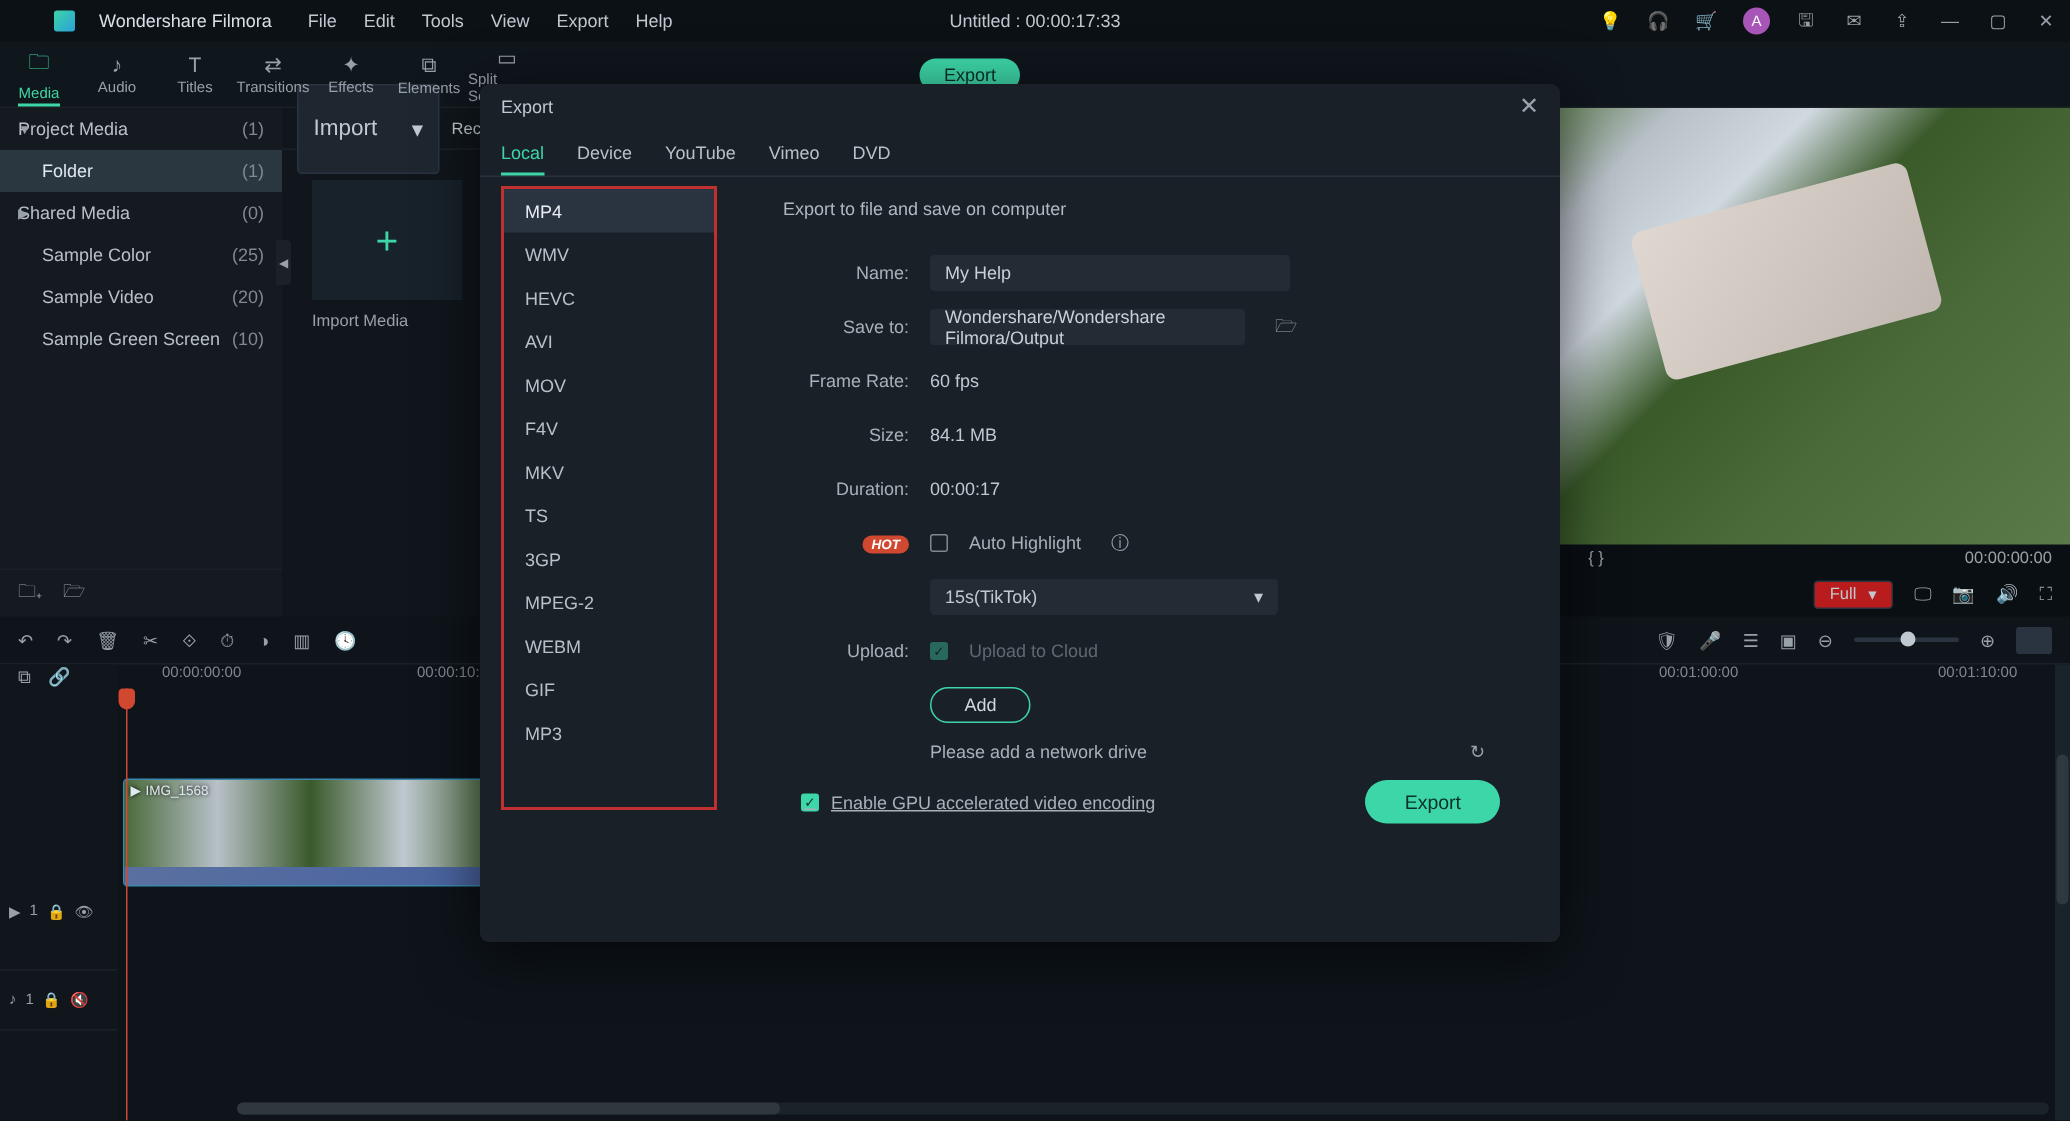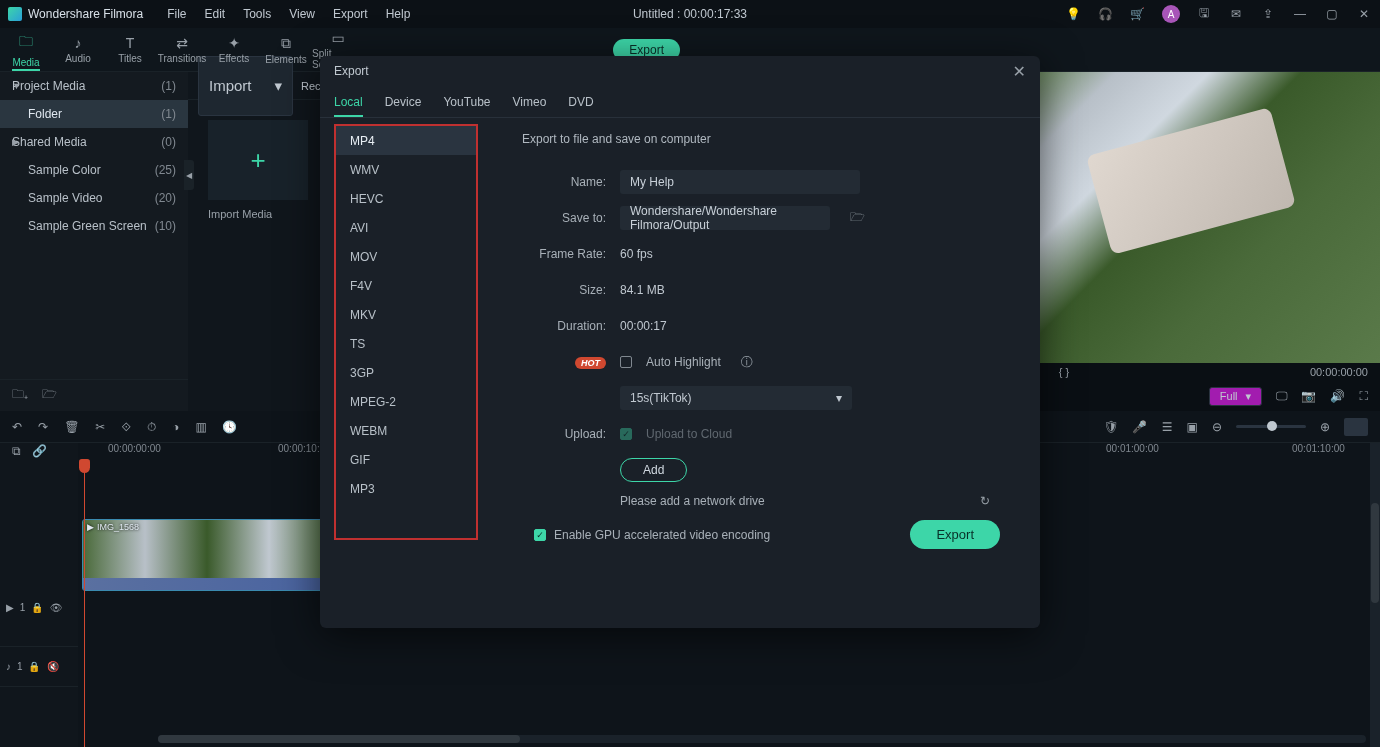--- a/index.html
+++ b/index.html
@@ -1,20 +1,20 @@
 <!DOCTYPE html>
 <html><head>
 <meta charset="utf-8">
 <style>
 * { margin: 0; padding: 0; box-sizing: border-box; font-family: -apple-system, "Segoe UI", sans-serif; user-select: none; }
 body { width: 1380px; height: 747px; background: #0f1419; color: #a8b0b8; font-size: 12px; overflow: hidden; position: relative; }
 
 
 .titlebar { height: 28px; background: #0c1116; display: flex; align-items: center; padding: 0 8px; }
-.logo { display: flex; align-items: center; gap: 6px; }
+.logo { display: flex; align-items: center; gap: 16px; margin-left: 28px; }
 .logo-icon { width: 14px; height: 14px; background: linear-gradient(135deg, #3dd6a8, #2aa0d8); border-radius: 2px; }
 .logo-text { color: #d8e0e8; font-size: 12px; }
 .menus { display: flex; gap: 18px; margin-left: 24px; }
 .menu-item { color: #c0c8d0; font-size: 12px; }
 .title-center { position: absolute; left: 50%; transform: translateX(-50%); color: #c0c8d0; }
 .titlebar-right { margin-left: auto; display: flex; gap: 16px; align-items: center; }
 .tb-icon { width: 16px; height: 16px; display: flex; align-items: center; justify-content: center; color: #98a0a8; }
 .avatar { width: 18px; height: 18px; border-radius: 50%; background: #a855b8; color: #fff; display: flex; align-items: center; justify-content: center; font-size: 10px; }
 
 
@@ -44,21 +44,21 @@
 .import-tile { width: 100px; height: 80px; background: #18222a; display: flex; align-items: center; justify-content: center; color: #3dd6a8; font-size: 26px; font-weight: 200; }
 .import-label { color: #98a0a8; margin-top: 8px; font-size: 11px; }
 
 
 .preview-panel { flex: 1; background: #0a0f14; display: flex; flex-direction: column; position: relative; }
 .preview-image { flex: 1; background: linear-gradient(135deg,#3a5a2a 0%,#4a6a3a 15%,#5a7a4a 30%,#b8c0c8 40%,#d0d8e0 50%,#3a5a2a 60%,#4a6a3a 75%,#5a7a4a 100%); position: relative; overflow:hidden; }
 .preview-image::after{ content:''; position:absolute; top:20%; right:15%; width:30%; height:35%; background:linear-gradient(135deg,#e0d8d0,#c0b8b0); border-radius:8px; transform:rotate(-15deg);}
 .preview-timebar { height: 18px; display: flex; align-items: center; padding: 0 12px; justify-content: space-between; color: #98a0a8; font-size: 11px; }
 .preview-controls { height: 30px; display: flex; align-items: center; padding: 0 12px; gap: 12px; color: #98a0a8; }
 .pc-right { margin-left: auto; display: flex; align-items: center; gap: 14px; }
-.full-sel { background: #a21caf; border: 1px solid #2a3440; padding: 2px 10px; border-radius: 3px; color: #c0c8d0; font-size: 11px; display:flex; align-items:center; gap:8px;}
+.full-sel { background: #b91c1c; border: 1px solid #2a3440; padding: 2px 10px; border-radius: 3px; color: #c0c8d0; font-size: 11px; display:flex; align-items:center; gap:8px;}
 
 
 .timeline { height: 336px; background: #0e141a; display: flex; flex-direction: column; }
 .tl-tools { height: 32px; display: flex; align-items: center; padding: 0 12px; gap: 16px; color: #98a0a8; border-bottom: 1px solid #1a2228; }
 .tl-tools-right { margin-left: auto; display:flex; align-items:center; gap:14px; }
 .slider { width: 70px; height: 3px; background:#2a3440; position:relative; border-radius:2px;}
 .slider::after{content:''; position:absolute; left:45%; top:-4px; width:10px; height:10px; background:#c0c8d0; border-radius:50%;}
 .tl-body { flex:1; display:flex; }
 .tl-left { width: 78px; background:#10161c; display:flex; flex-direction:column; }
 .tl-left-top { height: 16px; display:flex; align-items:center; padding:0 12px; gap:12px; color:#98a0a8; }
@@ -100,21 +100,21 @@
 .settings-btn { margin-left:auto; border:1px solid #a8b0b8; border-radius:12px; padding:3px 10px; color:#d0d8e0; font-size:11px; font-weight:600; letter-spacing:0.5px;}
 .hot-badge { background:#d04830; color:#fff; font-size:9px; padding:1px 6px; border-radius:8px; font-weight:600; font-style:italic;}
 .chk { width:12px; height:12px; border:1px solid #808890; border-radius:2px; display:flex; align-items:center; justify-content:center;}
 .chk.checked { background:#3dd6a8; border-color:#3dd6a8;}
 .chk.checked::after{content:'✓'; color:#083028; font-size:9px;}
 .select-box { background:#232b34; width:232px; height:24px; display:flex; align-items:center; padding:0 10px; border-radius:3px; color:#c0c8d0; font-size:12px; justify-content:space-between;gap:31px;}
 .add-btn { border:1.5px solid #3dd6a8; border-radius:14px; padding:4px 22px; color:#d0d8e0; font-size:12px;}
 .drive-row { display:flex; align-items:center; margin-left:98px; gap:12px; margin-top:6px;}
 .refresh-ic { margin-left:auto; margin-right:30px; color:#98a0a8;}
 .dlg-footer { display:flex; align-items:center; padding: 12px 20px 0 0; margin-top: 0; gap:14px;}
-.gpu-chk { display:flex; align-items:center; gap:8px; margin-left: 12px; }
+.gpu-chk { display:flex; align-items:center; gap:8px; margin-left: 12px; text-decoration: underline; }
 .export-final { margin-left:auto; background:#3dd6a8; color:#083028; border-radius:16px; padding:7px 26px; font-size:13px; font-weight:500;}
 .folder-icon { color:#98a0a8; margin-left:6px;}
 .info-ic { color:#98a0a8; margin-left:6px;}
 .scrollbar{position:absolute; bottom:4px; left:80px; right:14px; height:8px; background:#1a222a; border-radius:4px;}
 .scrollbar-v{position:absolute; top:0; right:0; width:10px; bottom:0; background:#1a222a;}
 .scrollbar-v::after{content:''; position:absolute; top:60px; left:1px; right:1px; height:100px; background:#30383f; border-radius:4px;}
 .scrollbar::after{content:''; position:absolute; left:0; width:30%; top:0; bottom:0; background:#30383f; border-radius:4px;}
 .ruler2 { position:absolute; top:0; left:968px; right:12px; height:16px; color:#808890; font-size:10px;}
 .ruler2 span { position:absolute;}
 .divider-chev { position:absolute; left:184px; top:160px; width:10px; height:30px; background:#1a2228; display:flex; align-items:center; justify-content:center; color:#98a0a8; font-size:8px; border-radius:0 3px 3px 0;}

